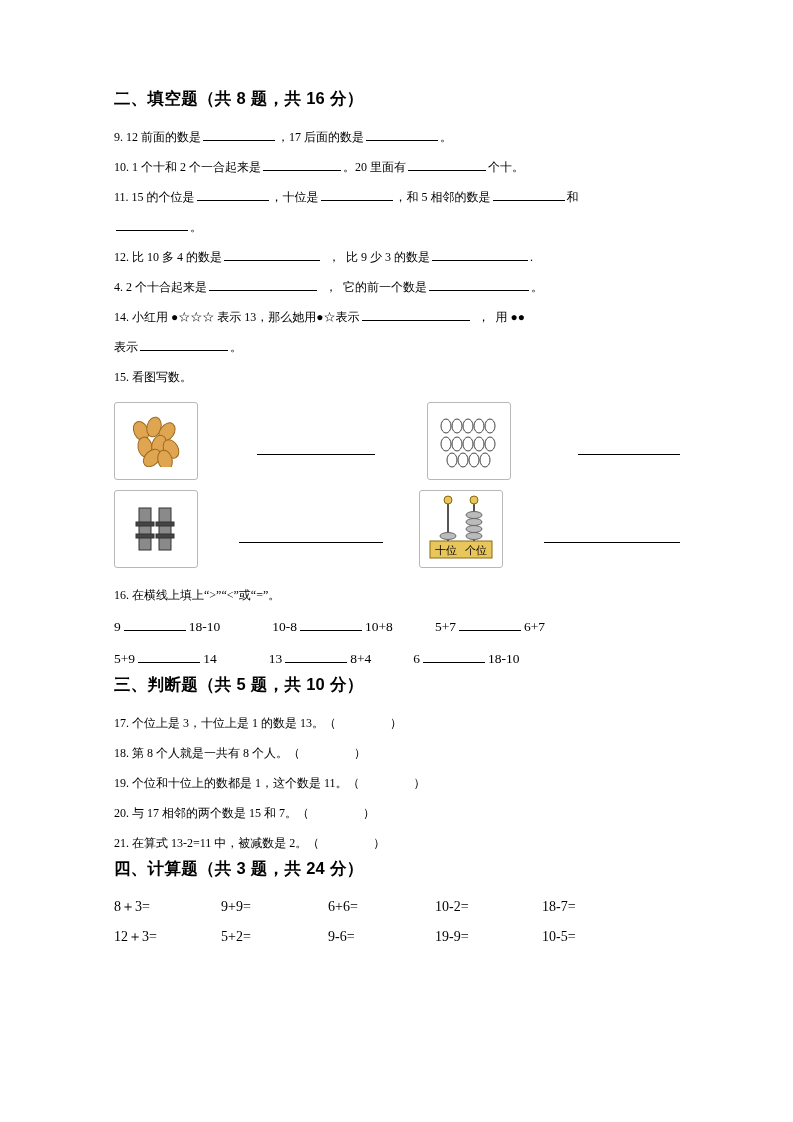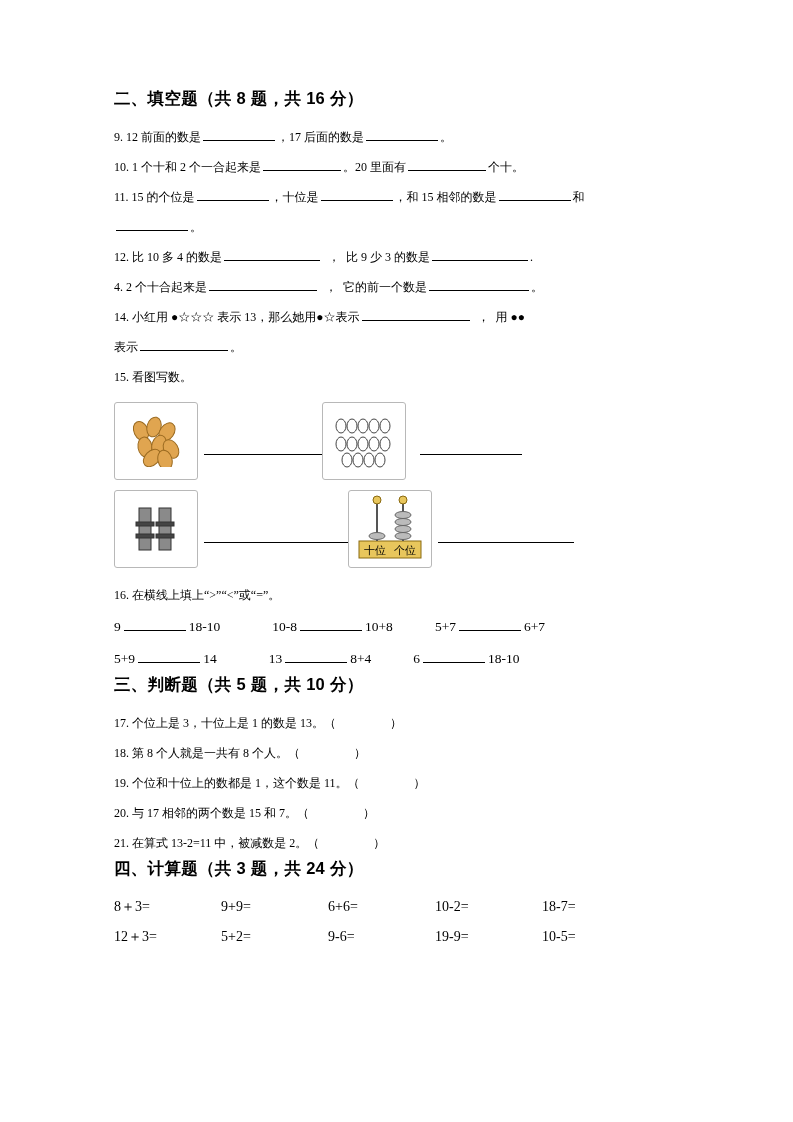--- a/index.html
+++ b/index.html
@@ -64,20 +64,21 @@
     display: inline-block;
     min-width: 54px;
     text-align: center;
   }
 
   
   .pic-row {
     display: flex;
     align-items: center;
     margin-top: 10px;
+    justify-content: space-between;
   }
   .pic-box {
     width: 84px;
     height: 78px;
     border: 1px solid #b8b8b8;
     border-radius: 3px;
     box-sizing: border-box;
     background: #fff;
     display: flex;
     align-items: center;
@@ -141,21 +142,21 @@
 
     <p class="q">
       <span>9. 12 前面的数是</span><span class="blank b72"></span><span>，17 后面的数是</span><span class="blank b72"></span><span>。</span>
     </p>
 
     <p class="q">
       <span>10. 1 个十和 2 个一合起来是</span><span class="blank b78"></span><span>。20 里面有</span><span class="blank b78"></span><span>个十。</span>
     </p>
 
     <p class="q wrap">
-      <span>11. 15 的个位是</span><span class="blank b72"></span><span>，十位是</span><span class="blank b72"></span><span>，和 15 相邻的数是</span><span class="blank b72"></span><span>和</span><br>
+      <span>11. 15 的个位是</span><span class="blank b72"></span><span>，十位是</span><span class="blank b72"></span><span>，和 5 相邻的数是</span><span class="blank b72"></span><span>和</span><br>
       <span class="blank b72"></span><span>。</span>
     </p>
 
     <p class="q">
       <span>12. 比 10 多 4 的数是</span><span class="blank b96"></span>&nbsp;&nbsp;<span>，</span>&nbsp;&nbsp;<span>比 9 少 3 的数是</span><span class="blank b96"></span><span>.</span>
     </p>
 
     <p class="q">
       <span>4. 2 个十合起来是</span><span class="blank b108"></span>&nbsp;&nbsp;<span>，</span>&nbsp;&nbsp;<span>它的前一个数是</span><span class="blank b100"></span><span>。</span>
     </p>

